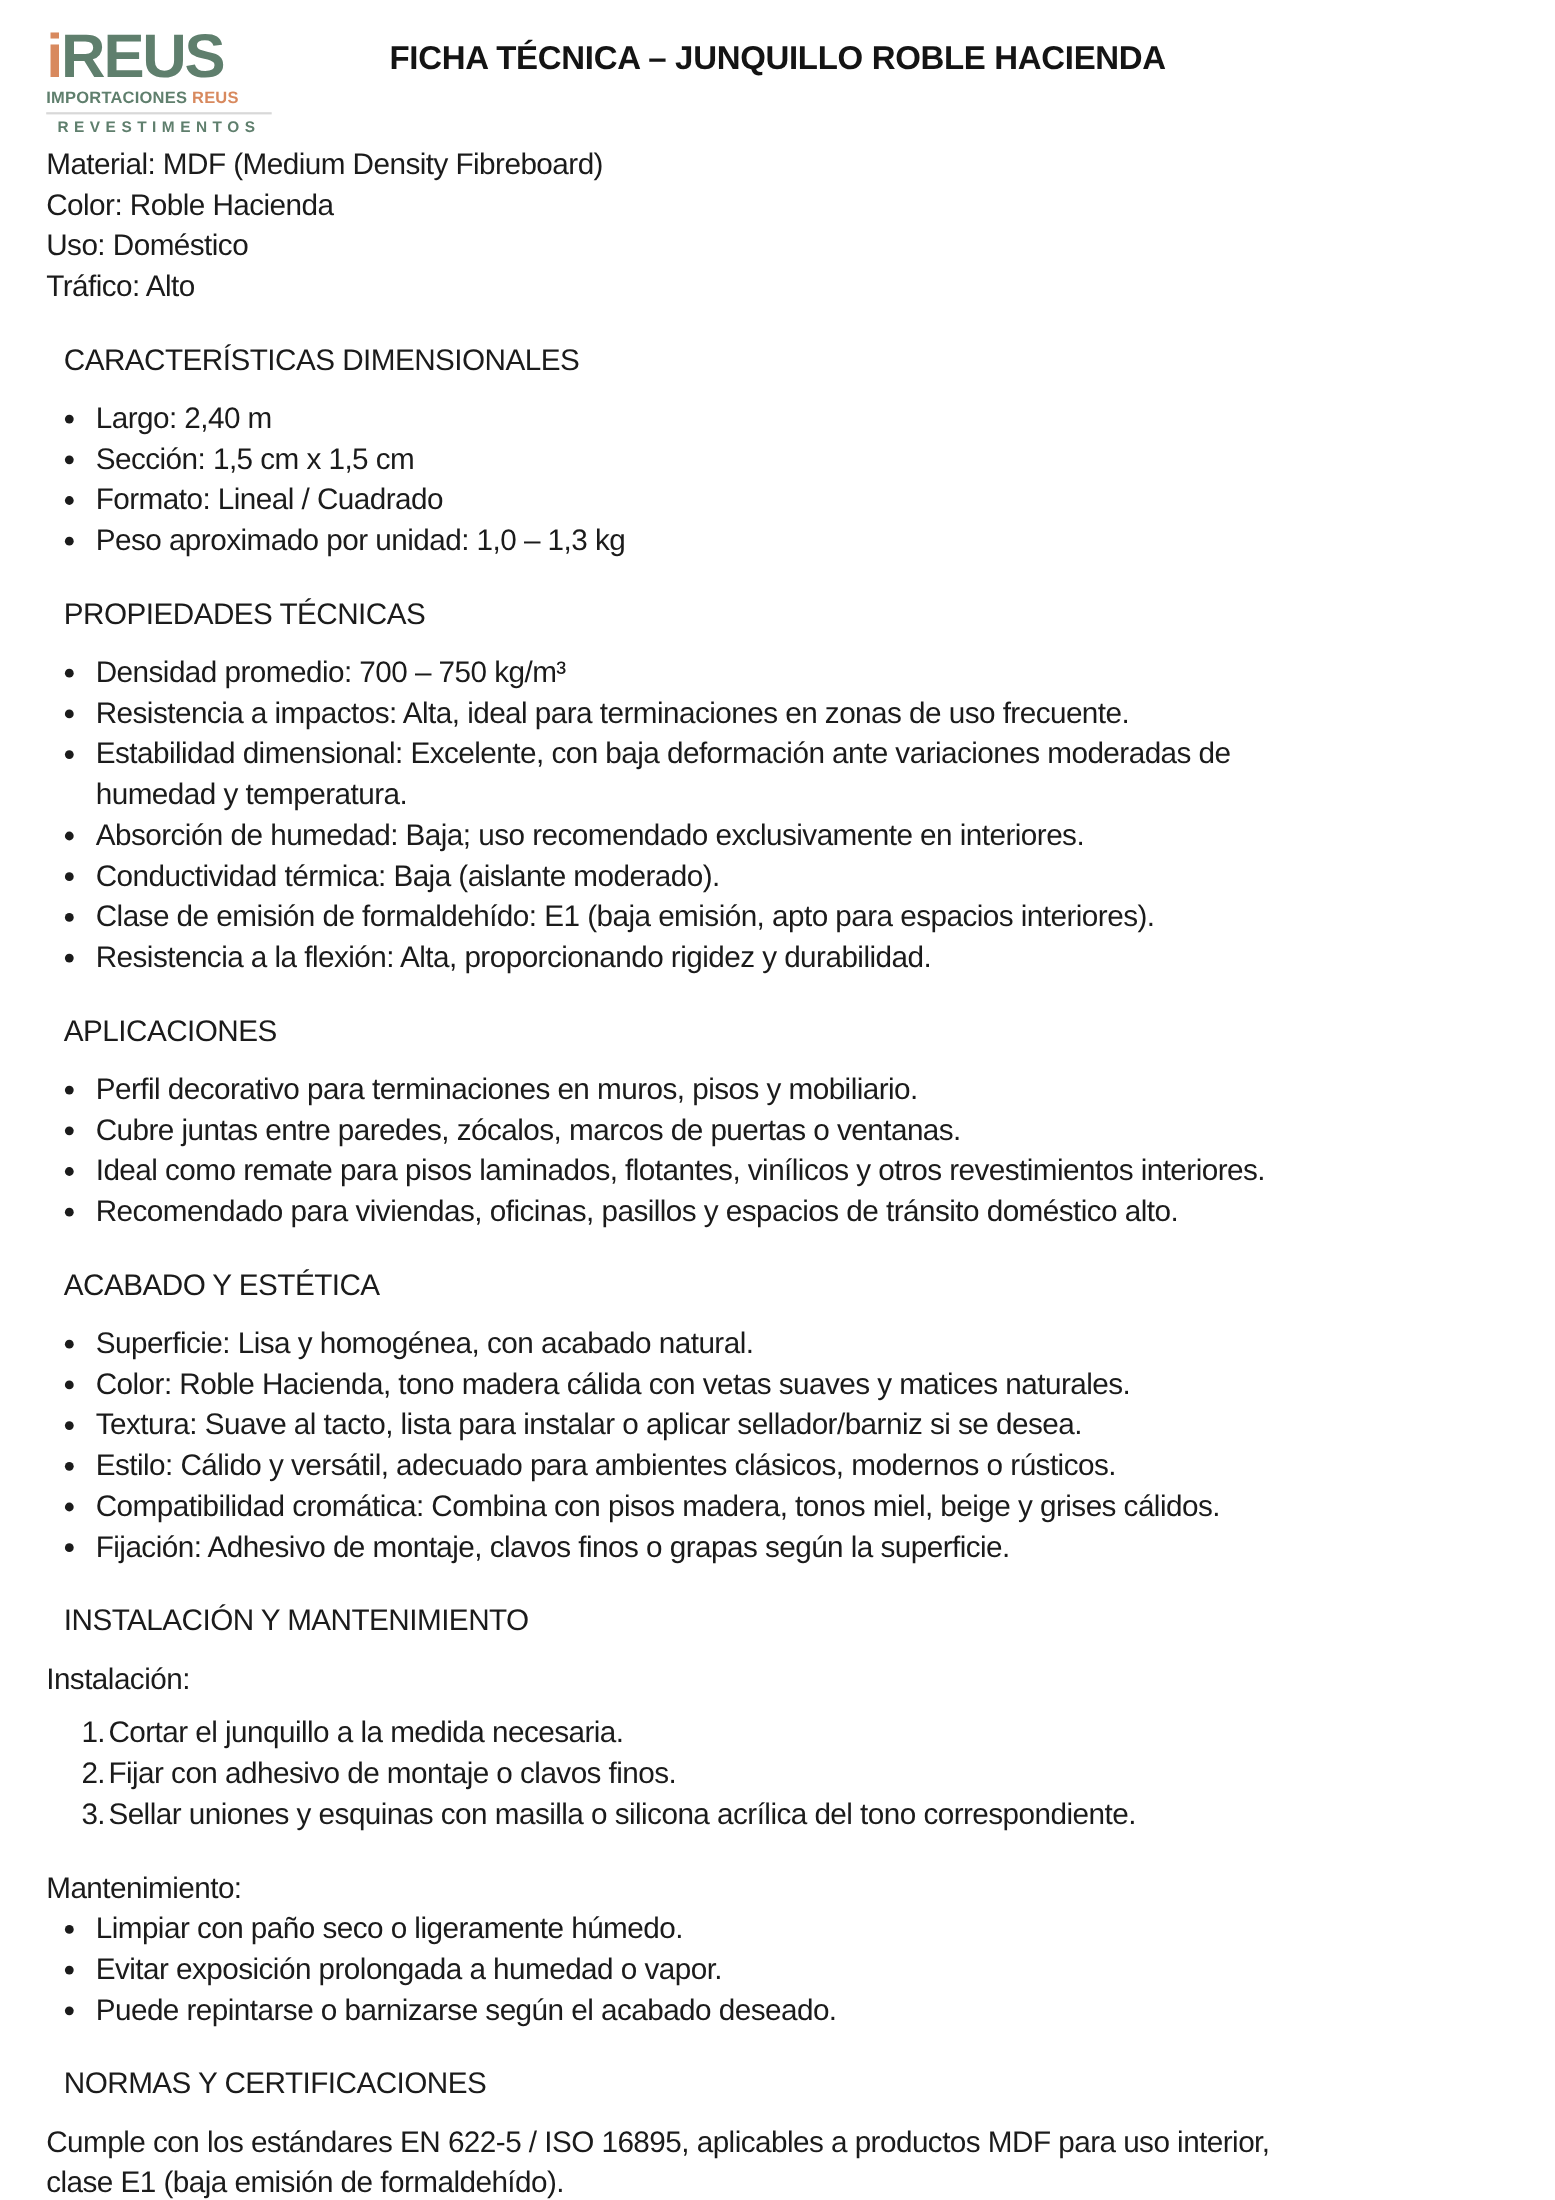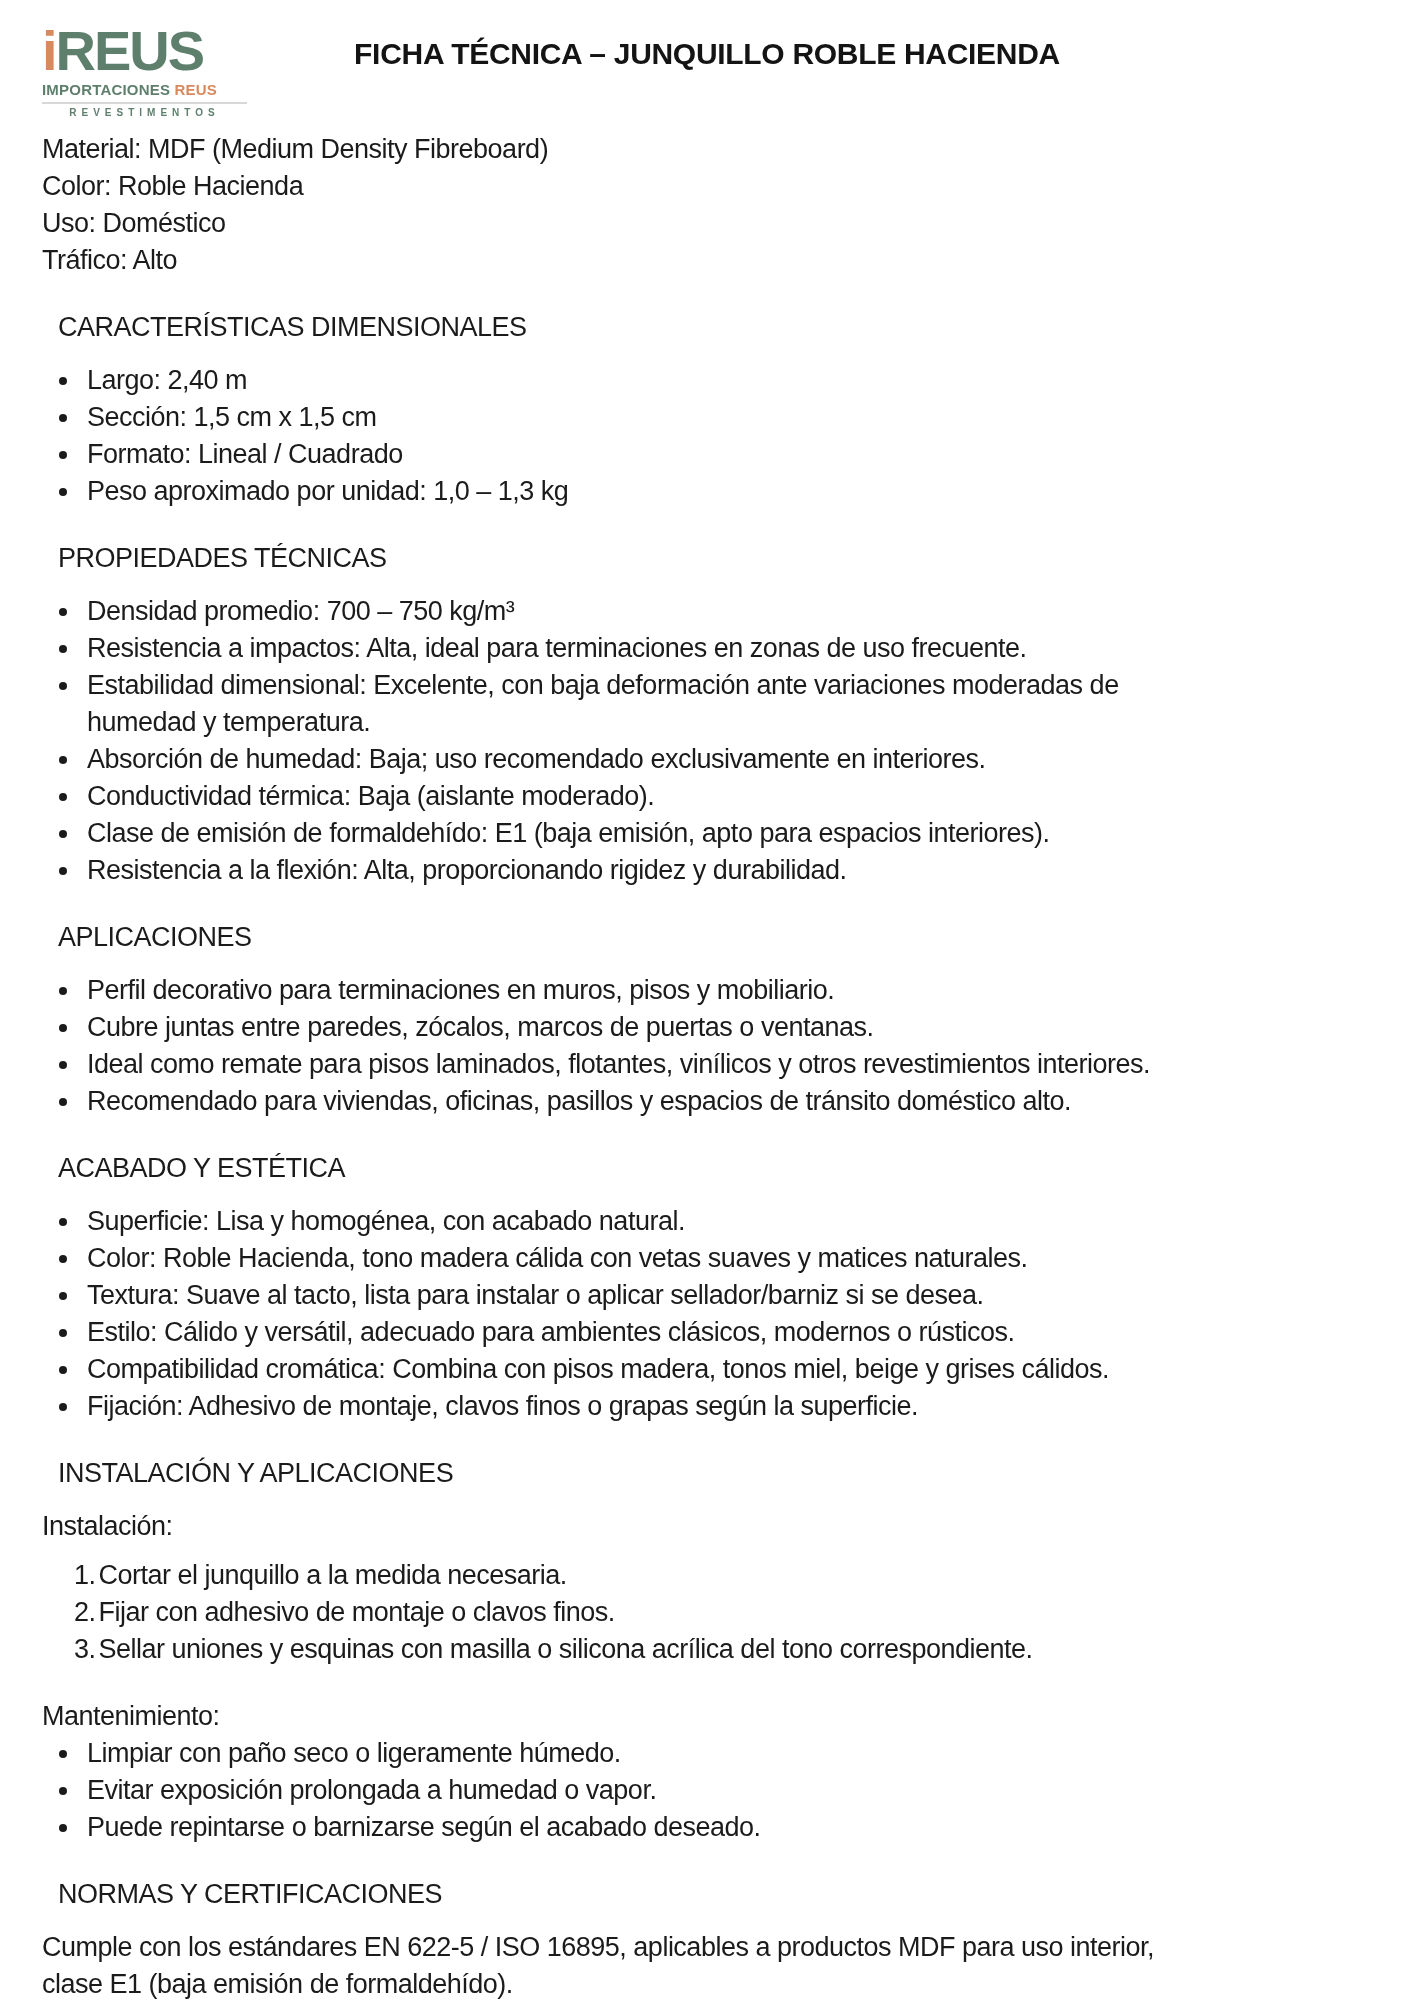--- a/index.html
+++ b/index.html
@@ -49,21 +49,21 @@
     color: var(--accent-green, #5F7F6D);
     white-space: nowrap;
   }
   .logo-sub .orange { color: var(--accent-orange, #D8895E); }
   .logo-divider {
     border: none;
     border-top: 2px solid #d8d8d8;
     margin: 4px 0 3px 0;
   }
   .logo-tagline {
-    font-size: 10px;
+    font-size: 14px;
     font-weight: 700;
     letter-spacing: 5px;
     text-align: center;
     color: var(--accent-green, #5F7F6D);
   }
   .doc-title {
     position: absolute;
     left: -42px;
     top: 12px;
     width: 1414px;
@@ -185,21 +185,21 @@
         <li>Superficie: Lisa y homogénea, con acabado natural.</li>
         <li>Color: Roble Hacienda, tono madera cálida con vetas suaves y matices naturales.</li>
         <li>Textura: Suave al tacto, lista para instalar o aplicar sellador/barniz si se desea.</li>
         <li>Estilo: Cálido y versátil, adecuado para ambientes clásicos, modernos o rústicos.</li>
         <li>Compatibilidad cromática: Combina con pisos madera, tonos miel, beige y grises cálidos.</li>
         <li>Fijación: Adhesivo de montaje, clavos finos o grapas según la superficie.</li>
       </ul>
     </section>
 
     <section class="section">
-      <h2 class="section-heading">INSTALACIÓN Y APLICACIONES</h2>
+      <h2 class="section-heading">INSTALACIÓN Y MANTENIMIENTO</h2>
       <p class="line">Instalación:</p>
       <ol class="steps">
         <li><span class="step-num">1.</span><span>Cortar el junquillo a la medida necesaria.</span></li>
         <li><span class="step-num">2.</span><span>Fijar con adhesivo de montaje o clavos finos.</span></li>
         <li><span class="step-num">3.</span><span>Sellar uniones y esquinas con masilla o silicona acrílica del tono correspondiente.</span></li>
       </ol>
     </section>
 
     <section class="section">
       <p class="line">Mantenimiento:</p>

